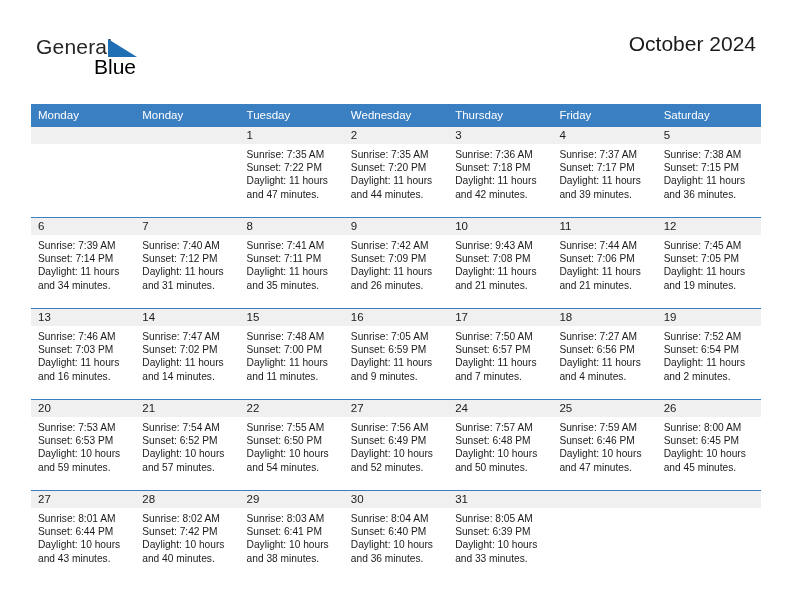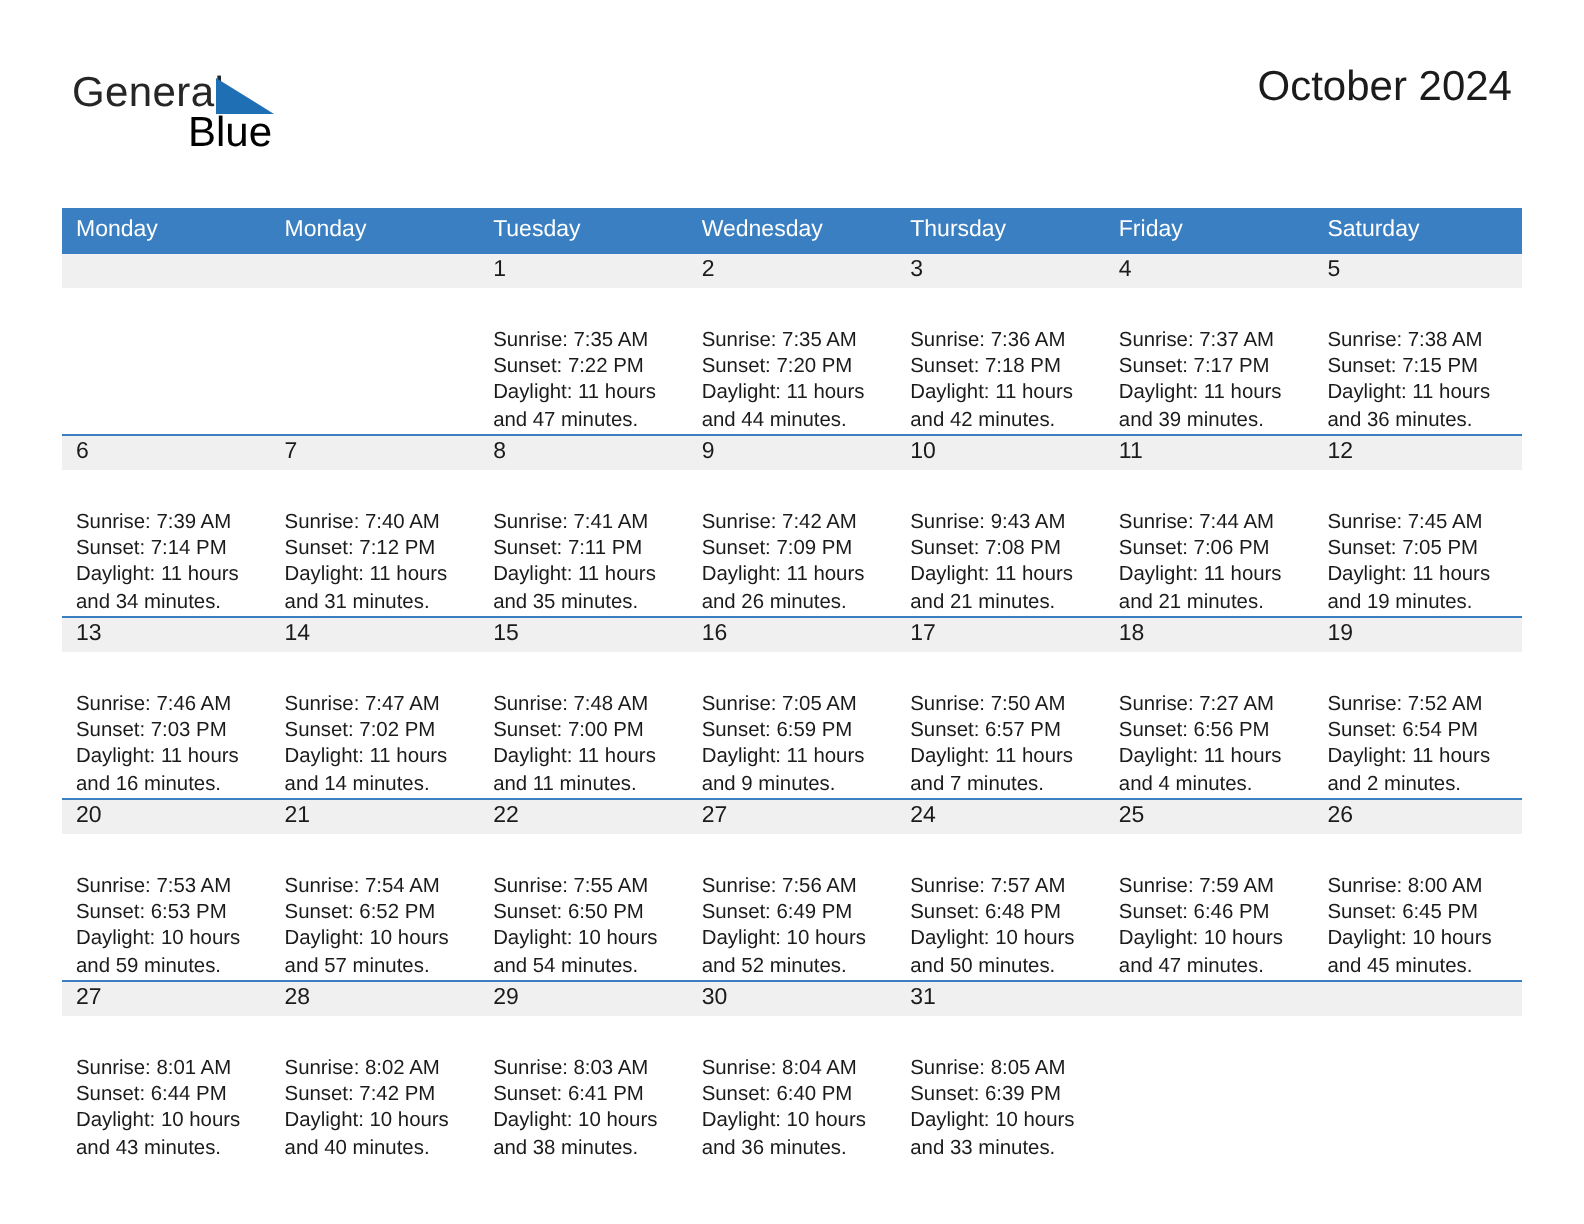--- a/index.html
+++ b/index.html
@@ -126,21 +126,20 @@
     box-sizing: border-box;
   }
   .daycell.empty .daynum-band {
     background: #f0f0f0;
   }
   .daybody {
     padding: 4px 6px 0 7px;
     font-size: 10.2px;
     line-height: 13.2px;
     color: #1b1b1b;
-    margin-top: 16px;
   }
   .daybody div {
     white-space: nowrap;
   }
 </style>
 </head>
 <body>
 
 <div class="page">
 

